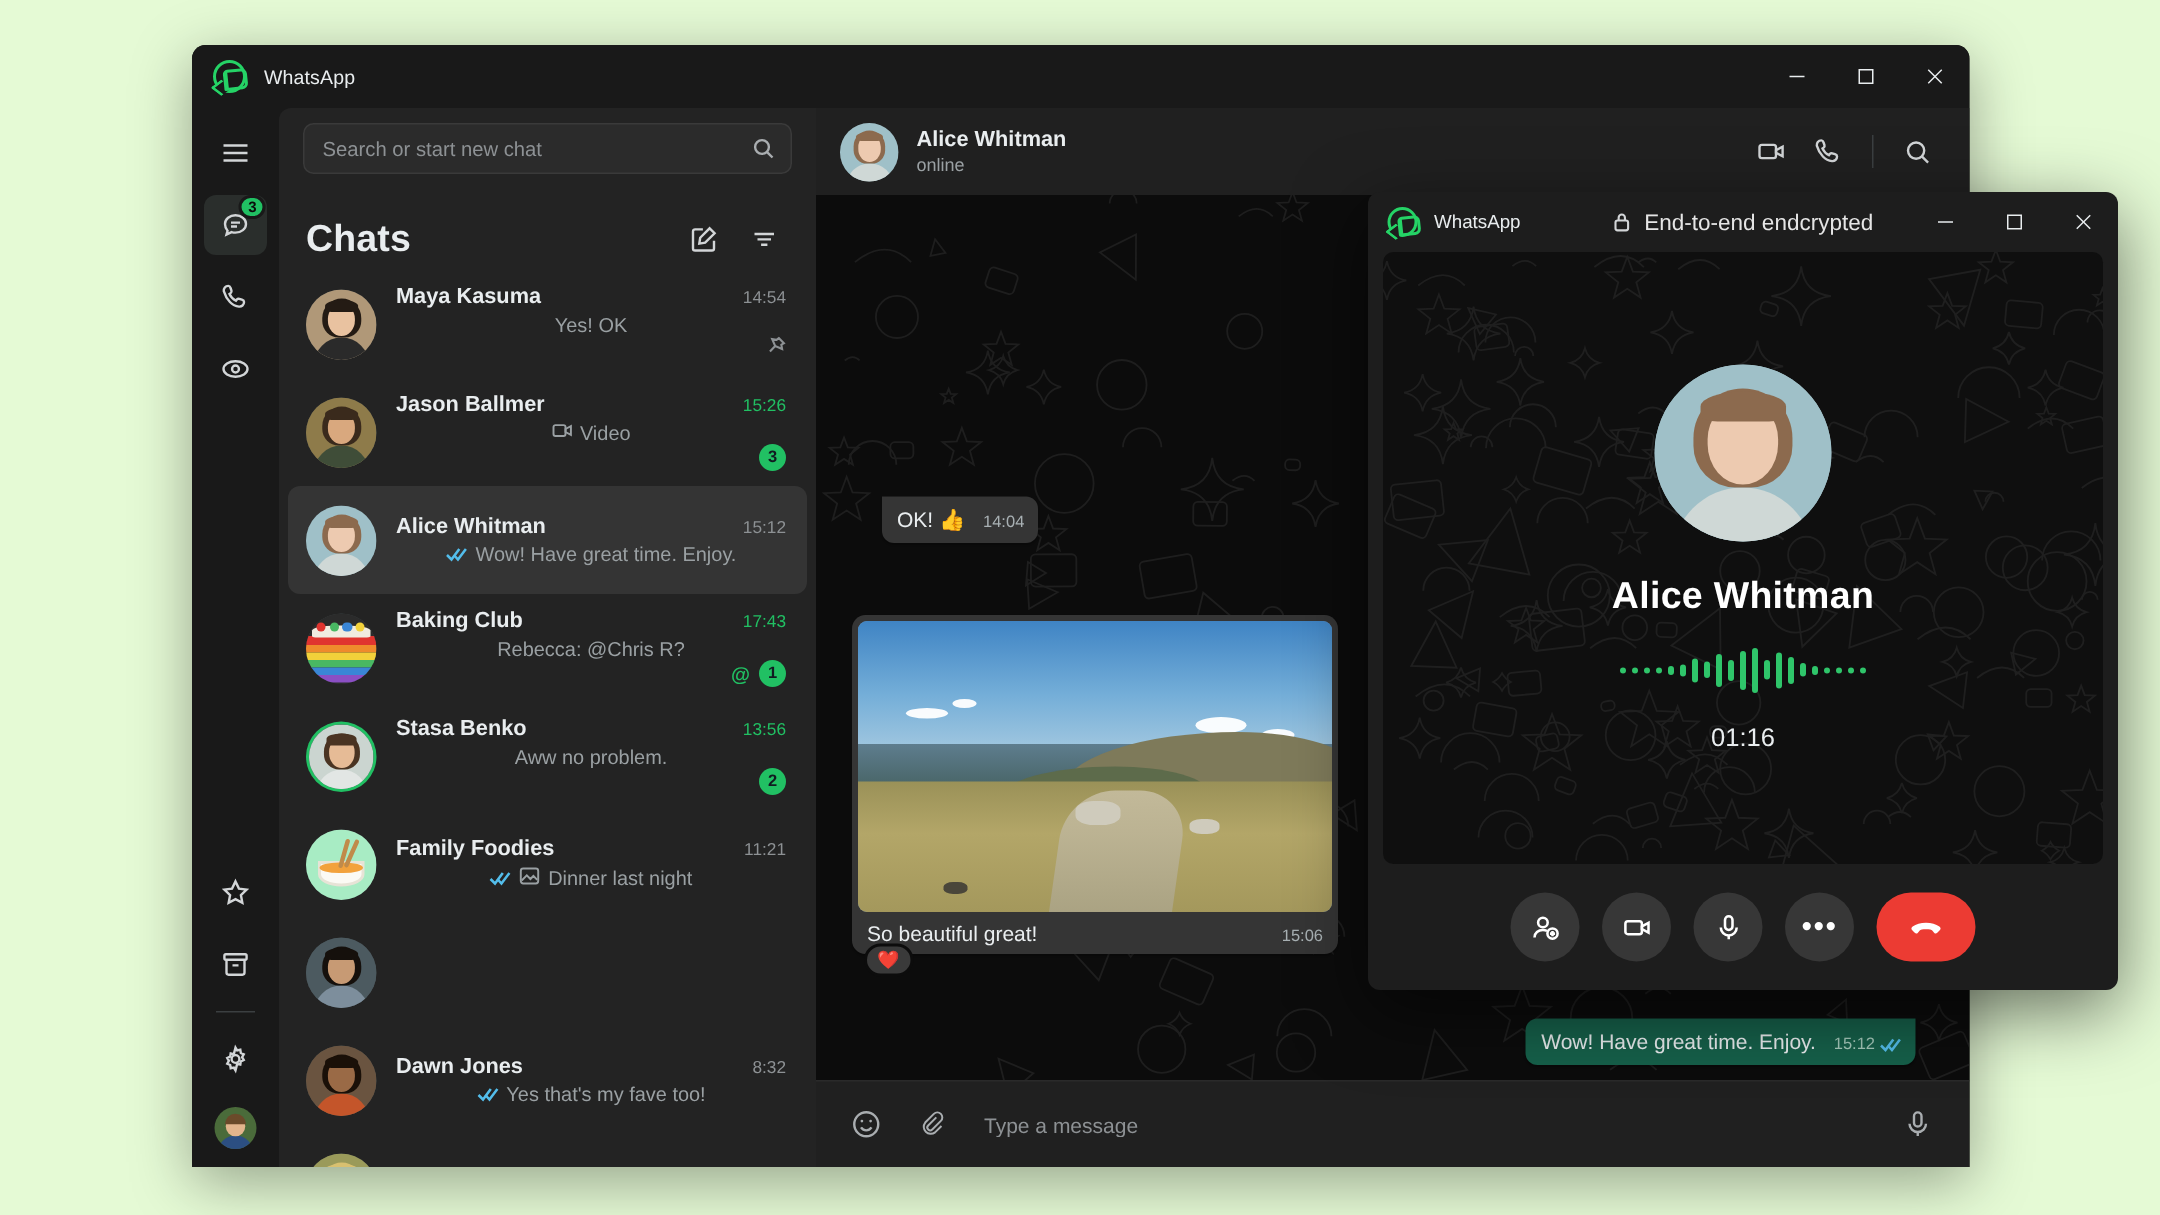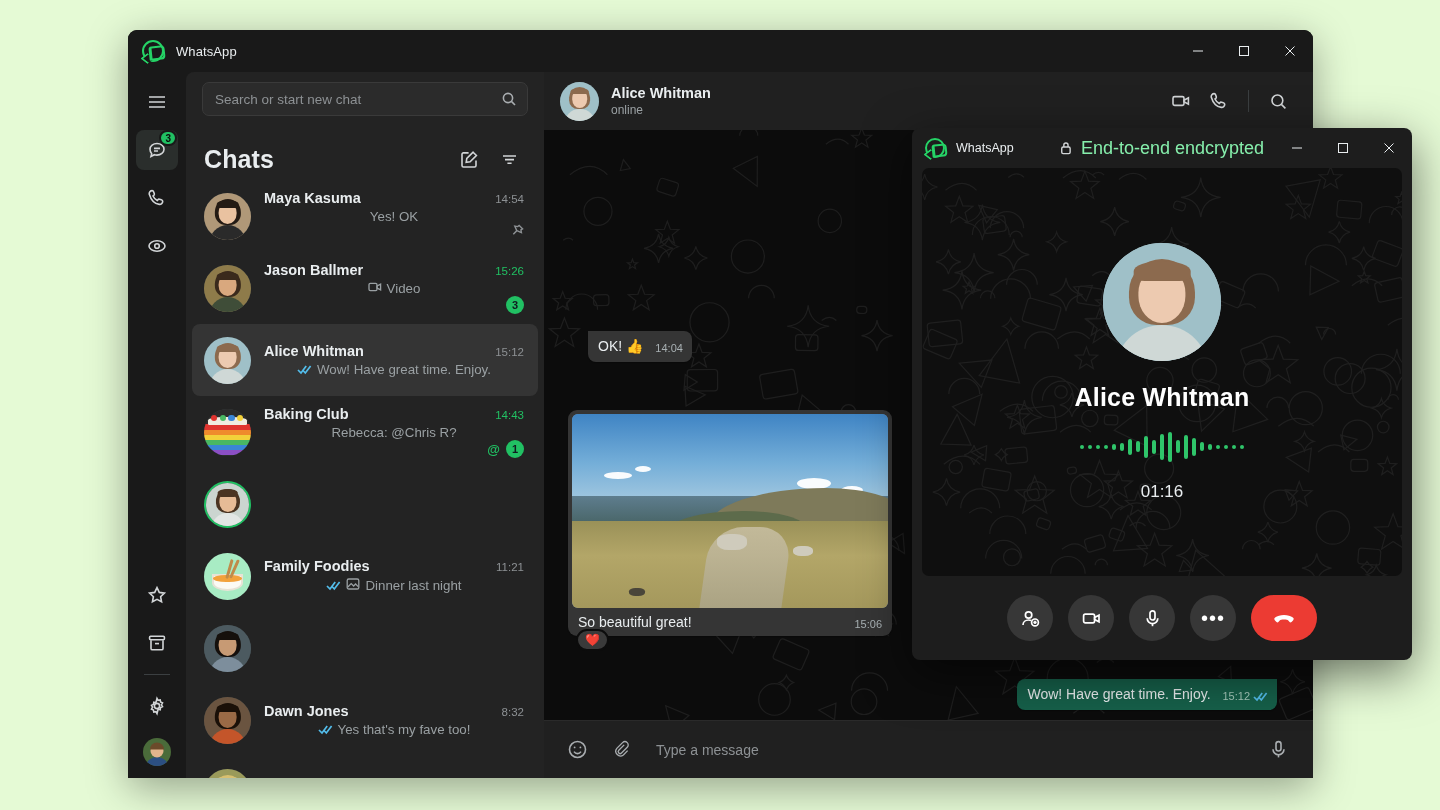--- a/index.html
+++ b/index.html
@@ -255,21 +255,21 @@
   #call-titlebar {
     height: 40px; display: flex; align-items: center; position: relative; flex: none;
   }
   #call-titlebar .wa-logo { width: 20px; height: 20px; margin-left: 13px; }
   #call-titlebar .wa-logo::after { left: 4.5px; top: 3.5px; width: 10px; height: 9px; }
   #call-titlebar .wa-logo::before { background: #1d1d1d; }
   #call-titlebar .app-title { color: #e9edef; font-size: 12.5px; margin-left: 11px; }
   .enc-label {
     position: absolute; left: 50%; transform: translateX(-50%);
     display: flex; align-items: center; gap: 9px;
-    font-size: 18px; color: #86efac;
+    font-size: 15px; color: #e5e5e5;
   }
   .enc-label svg { stroke: #d2d5d7; stroke-width: 1.4; fill: none; }
   #call-stage {
     flex: 1; margin: 0 10px; border-radius: 7px; position: relative;
     background: #0f0f0f; overflow: hidden;
     display: flex; flex-direction: column; align-items: center; justify-content: center;
   }
   #call-stage .doodle-bg { position: absolute; inset: 0; opacity: .38; }
   .call-avatar {
     width: 118px; height: 118px; border-radius: 50%; overflow: hidden;
@@ -525,40 +525,54 @@
               <div style="position: absolute; left: 0px; right: 0px; top: 89%; height: 11%; background: rgb(139, 79, 196);"></div>
               <div style="position: absolute; left: 8%; right: 8%; top: 18%; height: 18%; background: rgb(240, 236, 224); border-radius: 40% 40% 10% 10%;"></div>
               <div style="position: absolute; left: 14%; top: 14%; width: 13%; height: 13%; background: rgb(224, 52, 47); border-radius: 50%;"></div>
               <div style="position: absolute; left: 33%; top: 14%; width: 13%; height: 13%; background: rgb(73, 184, 99); border-radius: 50%;"></div>
               <div style="position: absolute; left: 52%; top: 14%; width: 13%; height: 13%; background: rgb(58, 134, 214); border-radius: 50%;"></div>
               <div style="position: absolute; left: 71%; top: 14%; width: 13%; height: 13%; background: rgb(242, 209, 58); border-radius: 50%;"></div>
             </div>
             <div class="row-main">
               <div class="row-top">
                 <div class="row-name">Baking Club</div>
-                <div class="row-time green">14:43</div>
+                <div class="row-time green">17:43</div>
               </div>
               <div class="row-bottom">
                 <div class="row-msg">
                   <span>Rebecca: @Chris R?</span>
                 </div>
                 <div class="row-meta">
                   <span class="mention-icon">@</span>
                   <span class="unread">1</span>
                 </div>
               </div>
             </div>
           </div>
           <div class="chat-row">
             <div class="avatar ring">
               <div class="av-bg" style="background: rgb(203, 213, 208);"></div>
               <div class="av-body" style="left: 50%; bottom: -4.3px; transform: translateX(-50%); width: 34.4px; height: 17.2px; background: rgb(226, 230, 228); border-radius: 17.2px 17.2px 0px 0px; position: absolute;"></div>
               <div class="av-hair" style="left: 50%; top: 6.02px; transform: translateX(-50%); width: 24.08px; height: 24.08px; background: rgb(74, 52, 34); border-radius: 50% 50% 42% 42%; position: absolute;"></div>
               <div class="av-face" style="left: 50%; top: 9.46px; transform: translateX(-50%); width: 17.2px; height: 19.78px; background: rgb(230, 187, 150); border-radius: 46% 46% 50% 50%; position: absolute;"></div>
               <div style="left: 50%; top: 6.88px; transform: translateX(-50%); width: 20.64px; height: 7.31px; background: rgb(74, 52, 34); border-radius: 50% 50% 20% 20%; position: absolute;"></div>
+            </div>
+            <div class="row-main">
+              <div class="row-top">
+                <div class="row-name">Stasa Benko</div>
+                <div class="row-time green">13:56</div>
+              </div>
+              <div class="row-bottom">
+                <div class="row-msg">
+                  <span>Aww no problem.</span>
+                </div>
+                <div class="row-meta">
+                  <span class="unread">2</span>
+                </div>
+              </div>
             </div>
           </div>
           <div class="chat-row">
             <div class="avatar">
               <div class="av-bg" style="background: rgb(168, 236, 196);"></div>
               <div style="position: absolute; left: 16%; top: 46%; width: 68%; height: 36%; background: rgb(251, 250, 244); border-radius: 0px 0px 50% 50%; border: 2px solid rgb(231, 227, 214);"></div>
               <div style="position: absolute; left: 20%; top: 47%; width: 60%; height: 16%; background: rgb(242, 162, 60); border-radius: 50%;"></div>
               <div style="position: absolute; left: 52%; top: 14%; width: 3px; height: 42%; background: rgb(192, 139, 74); transform: rotate(16deg); border-radius: 2px;"></div>
               <div style="position: absolute; left: 62%; top: 14%; width: 3px; height: 42%; background: rgb(192, 139, 74); transform: rotate(24deg); border-radius: 2px;"></div>
             </div>

